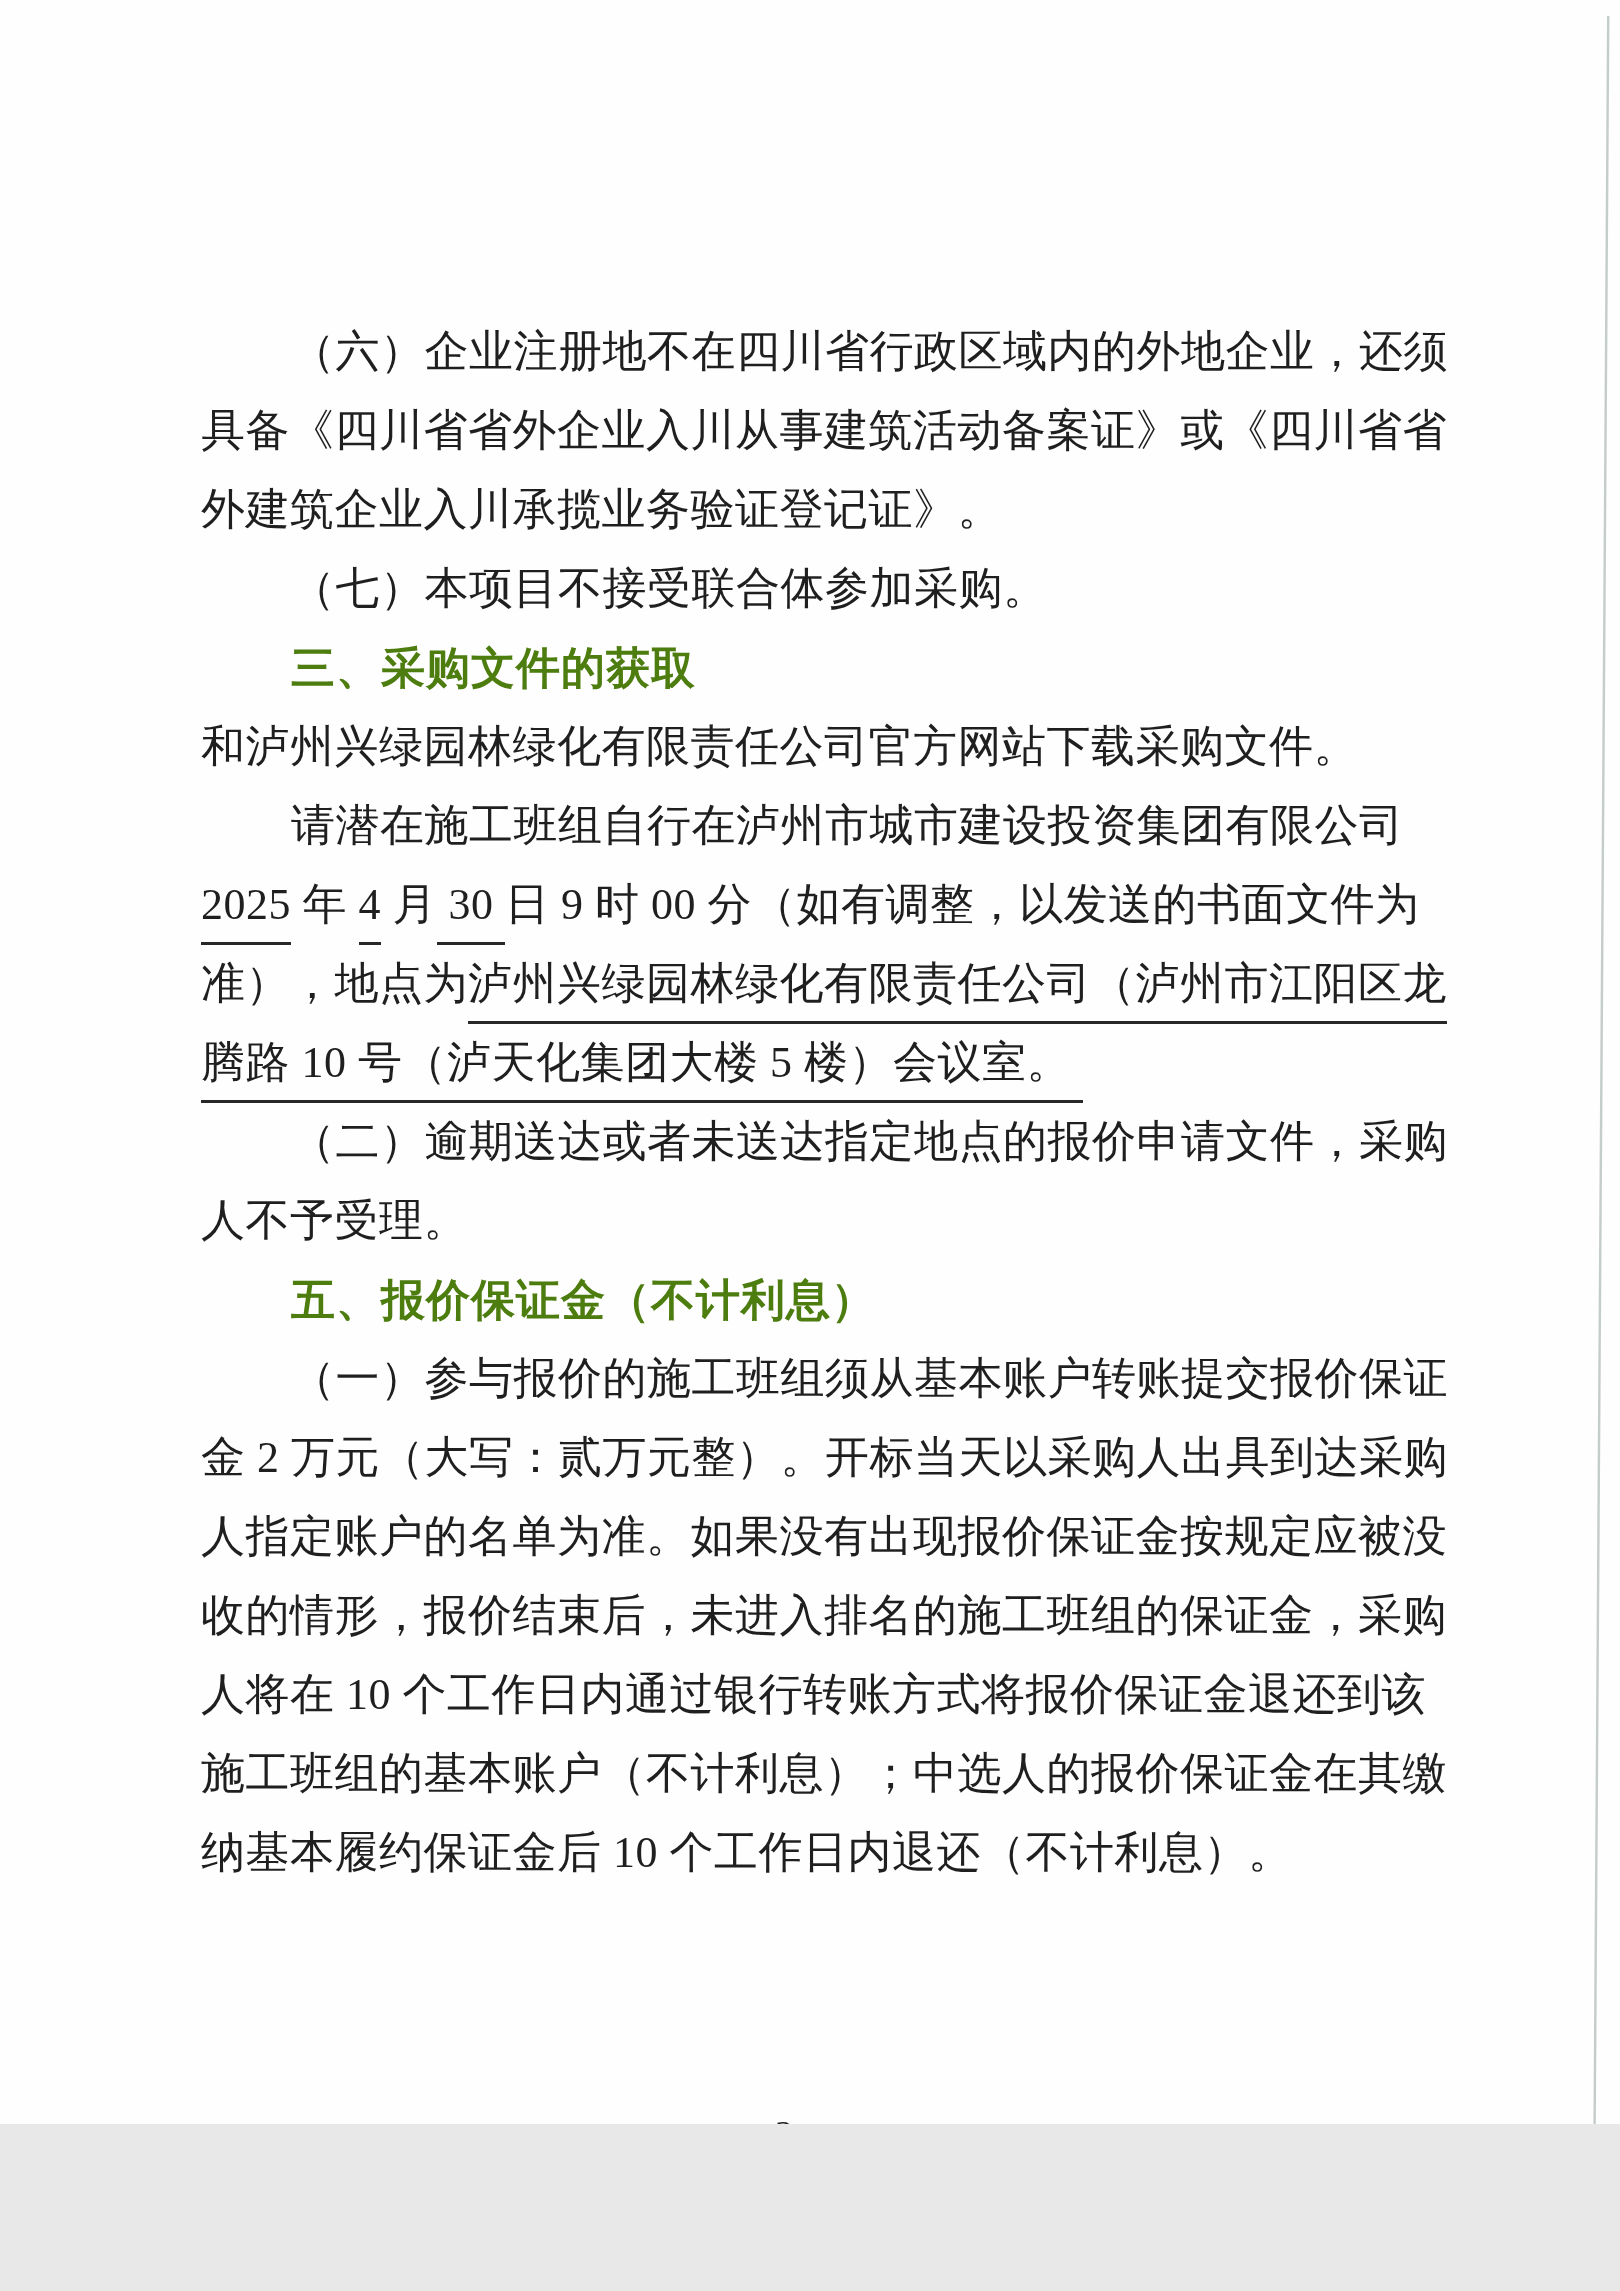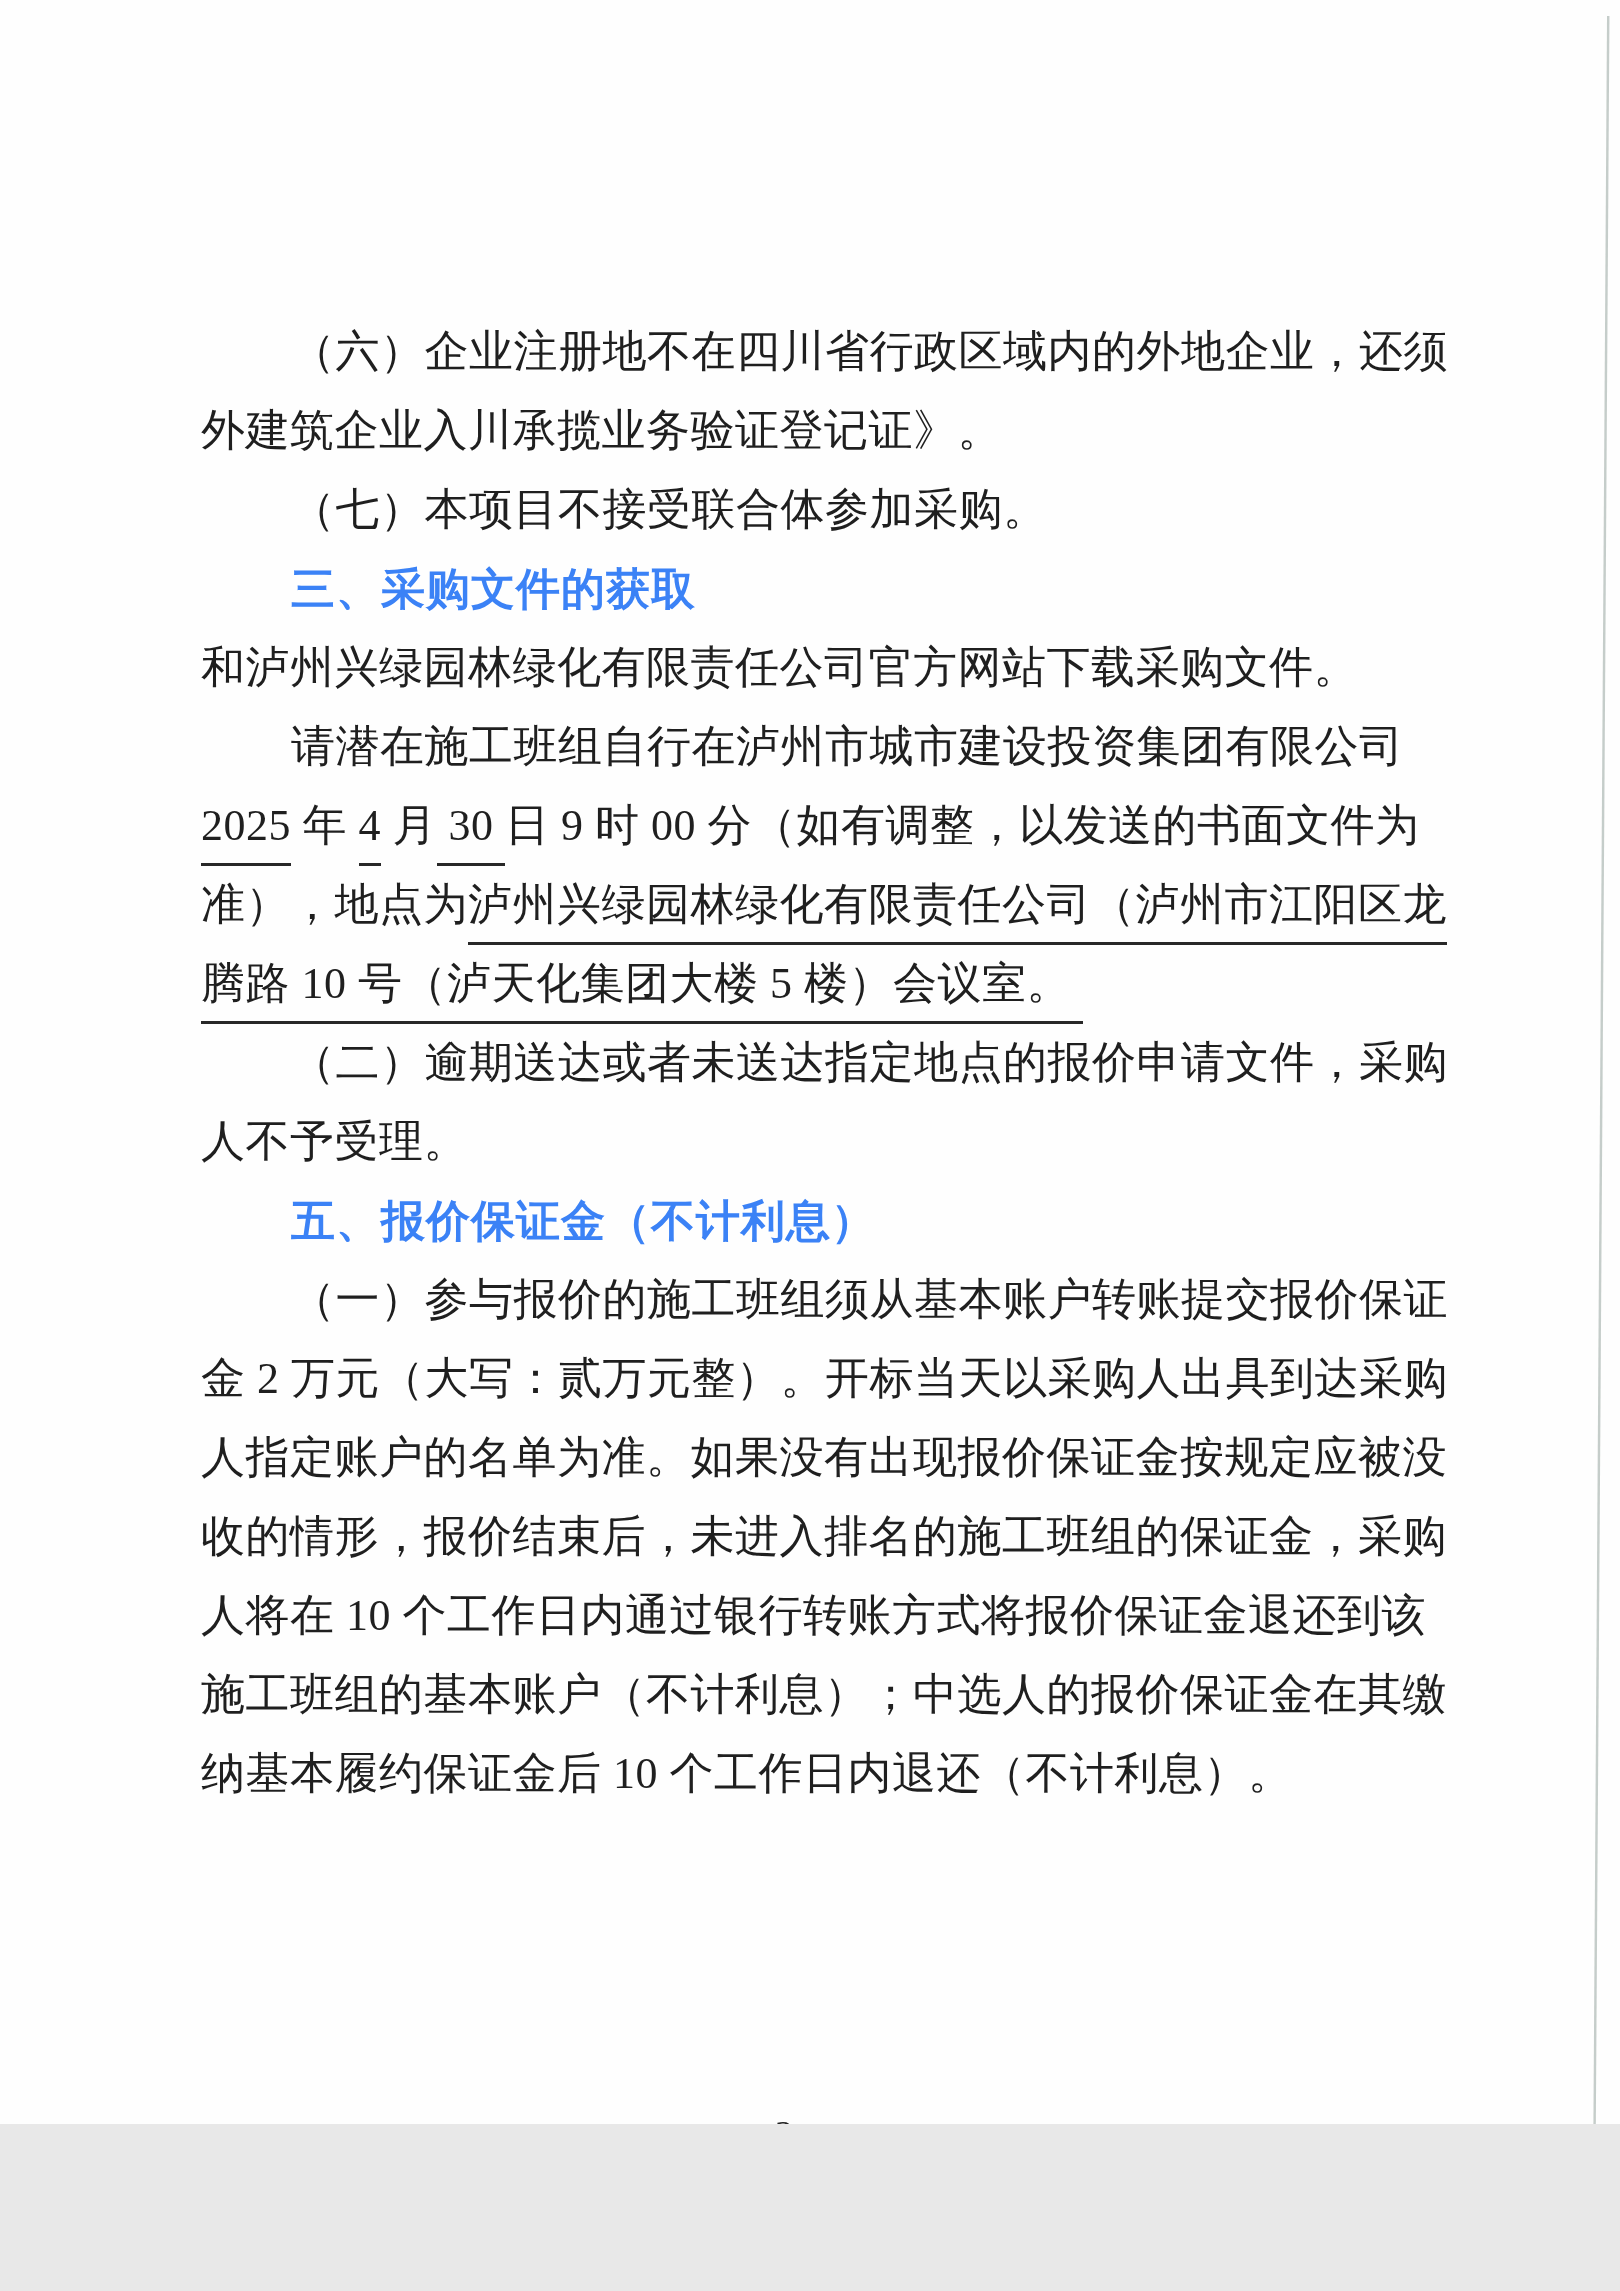--- a/index.html
+++ b/index.html
@@ -37,21 +37,21 @@
     font-size: 44px;
     white-space: pre;
     letter-spacing: 0.5px;
   }
   .line.indent {
     padding-left: 90px;
   }
   .line.heading {
     font-family: "DejaVu Sans", "Liberation Sans", sans-serif;
     font-weight: 700;
-    color: #3b82f6;
+    color: #4d7c0f;
     letter-spacing: 1px;
   }
   .seg {
     display: inline;
   }
   .seg.u {
     border-bottom: 3.9px solid #282828;
     padding-bottom: 13px;
   }
   .page-number {
@@ -69,20 +69,21 @@
 <body>
 
 <div class="page">
 
   <svg class="scan-artifact" viewBox="0 0 1653 2338" xmlns="http://www.w3.org/2000/svg">
     <line id="scanline" x1="1641" y1="16" x2="1626" y2="2338" stroke-width="2.5" opacity="0.75" stroke="#b3bdb9"></line>
   </svg>
 
   <main class="doc-body" id="doc-body">
       <div class="line body indent"><span class="seg">（六）企业注册地不在四川省行政区域内的外地企业，还须</span></div>
+      <div class="line body"><span class="seg">具备《四川省省外企业入川从事建筑活动备案证》或《四川省省</span></div>
       <div class="line body"><span class="seg">外建筑企业入川承揽业务验证登记证》。</span></div>
       <div class="line body indent"><span class="seg">（七）本项目不接受联合体参加采购。</span></div>
       <div class="line heading indent"><span class="seg">三、采购文件的获取</span></div>
       <div class="line body"><span class="seg">和泸州兴绿园林绿化有限责任公司官方网站下载采购文件。</span></div>
       <div class="line body indent"><span class="seg">请潜在施工班组自行在泸州市城市建设投资集团有限公司</span></div>
       <div class="line body"><span class="seg u">2025</span><span class="seg"> 年 </span><span class="seg u">4</span><span class="seg"> 月</span><span class="seg u"> 30 </span><span class="seg">日 9 时 00 分（如有调整，以发送的书面文件为</span></div>
       <div class="line body"><span class="seg">准），地点为</span><span class="seg u">泸州兴绿园林绿化有限责任公司（泸州市江阳区龙</span></div>
       <div class="line body"><span class="seg u">腾路 10 号（泸天化集团大楼 5 楼）会议室。 </span></div>
       <div class="line body indent"><span class="seg">（二）逾期送达或者未送达指定地点的报价申请文件，采购</span></div>
       <div class="line body"><span class="seg">人不予受理。</span></div>

